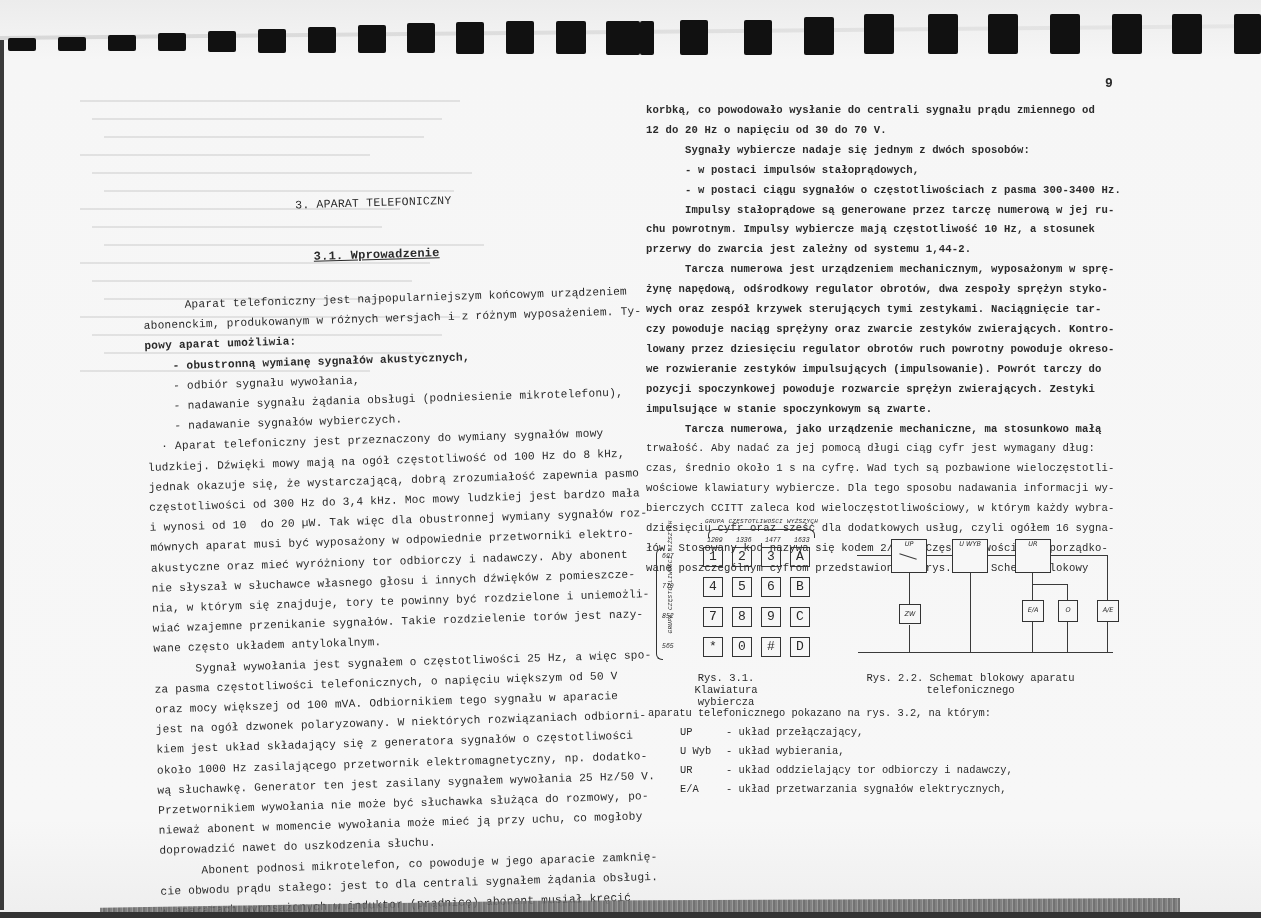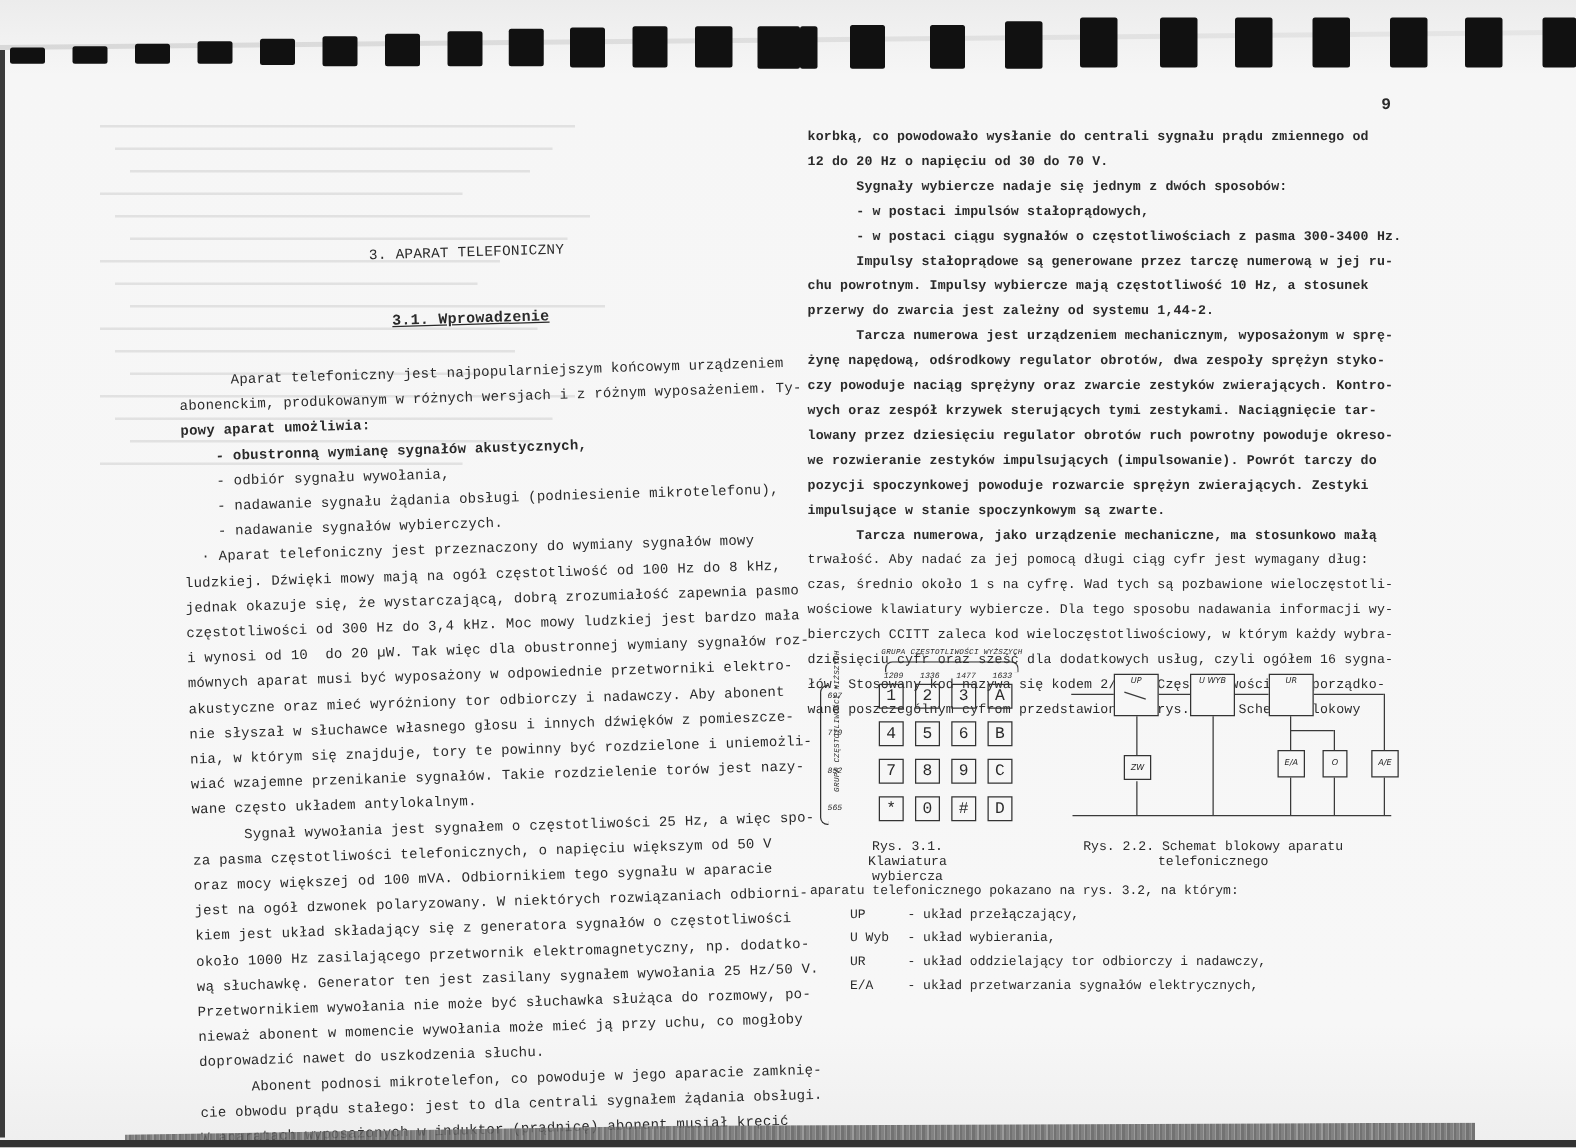--- a/index.html
+++ b/index.html
@@ -176,22 +176,22 @@
     <span class="line b">korbką, co powodowało wysłanie do centrali sygnału prądu zmiennego od</span>
     <span class="line b">12 do 20 Hz o napięciu od 30 do 70 V.</span>
     <span class="line b">      Sygnały wybiercze nadaje się jednym z dwóch sposobów:</span>
     <span class="line b">      - w postaci impulsów stałoprądowych,</span>
     <span class="line b">      - w postaci ciągu sygnałów o częstotliwościach z pasma 300-3400 Hz.</span>
     <span class="line b">      Impulsy stałoprądowe są generowane przez tarczę numerową w jej ru-</span>
     <span class="line b">chu powrotnym. Impulsy wybiercze mają częstotliwość 10 Hz, a stosunek</span>
     <span class="line b">przerwy do zwarcia jest zależny od systemu 1,44-2.</span>
     <span class="line b">      Tarcza numerowa jest urządzeniem mechanicznym, wyposażonym w sprę-</span>
     <span class="line b">żynę napędową, odśrodkowy regulator obrotów, dwa zespoły sprężyn styko-</span>
+    <span class="line b">wych oraz zespół krzywek sterujących tymi zestykami. Naciągnięcie tar-</span>
     <span class="line b">czy powoduje naciąg sprężyny oraz zwarcie zestyków zwierających. Kontro-</span>
-    <span class="line b">wych oraz zespół krzywek sterujących tymi zestykami. Naciągnięcie tar-</span>
     <span class="line b">lowany przez dziesięciu regulator obrotów ruch powrotny powoduje okreso-</span>
     <span class="line b">we rozwieranie zestyków impulsujących (impulsowanie). Powrót tarczy do</span>
     <span class="line b">pozycji spoczynkowej powoduje rozwarcie sprężyn zwierających. Zestyki</span>
     <span class="line b">impulsujące w stanie spoczynkowym są zwarte.</span>
     <span class="line b">      Tarcza numerowa, jako urządzenie mechaniczne, ma stosunkowo małą</span>
     <span class="line">trwałość. Aby nadać za jej pomocą długi ciąg cyfr jest wymagany dług:</span>
     <span class="line">czas, średnio około 1 s na cyfrę. Wad tych są pozbawione wieloczęstotli-</span>
     <span class="line">wościowe klawiatury wybiercze. Dla tego sposobu nadawania informacji wy-</span>
     <span class="line">bierczych CCITT zaleca kod wieloczęstotliwościowy, w którym każdy wybra-</span>
     <span class="line">dziesięciu cyfr oraz sześć dla dodatkowych usług, czyli ogółem 16 sygna-</span>

